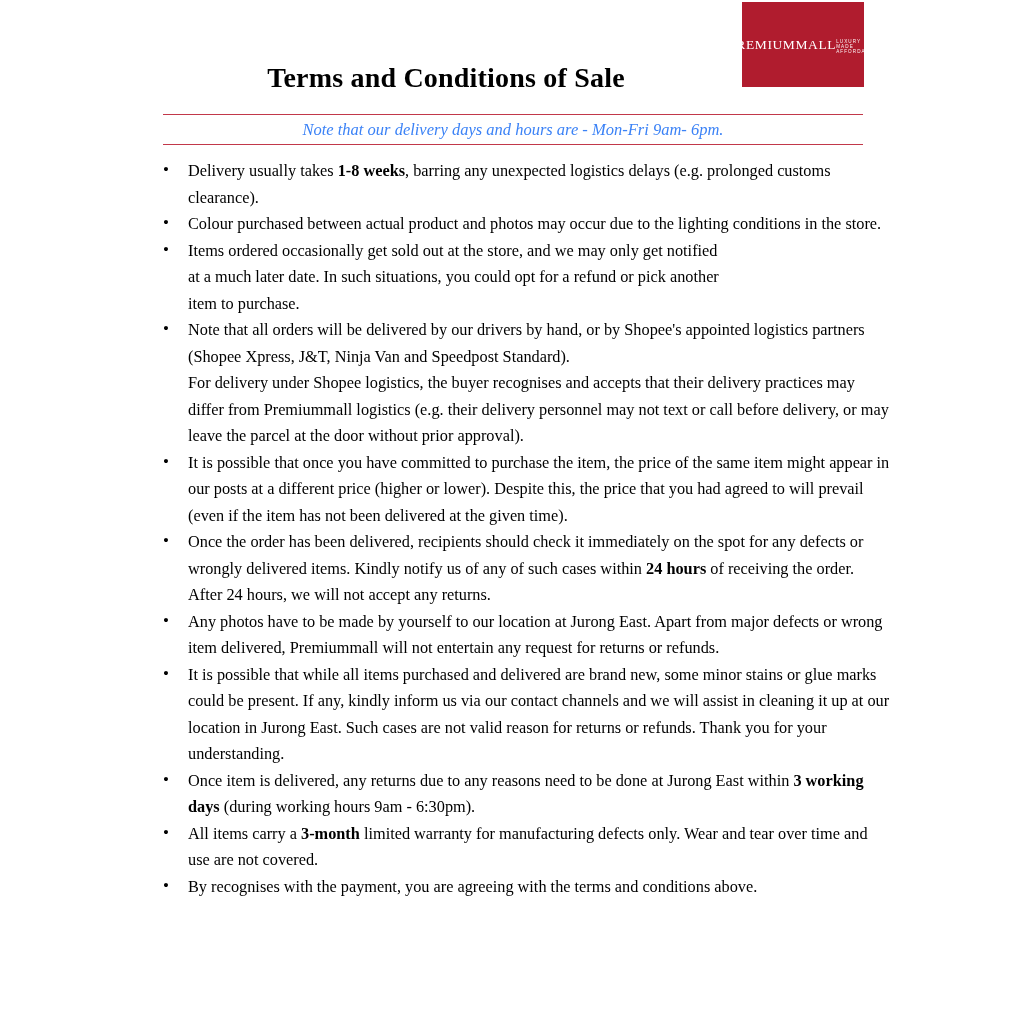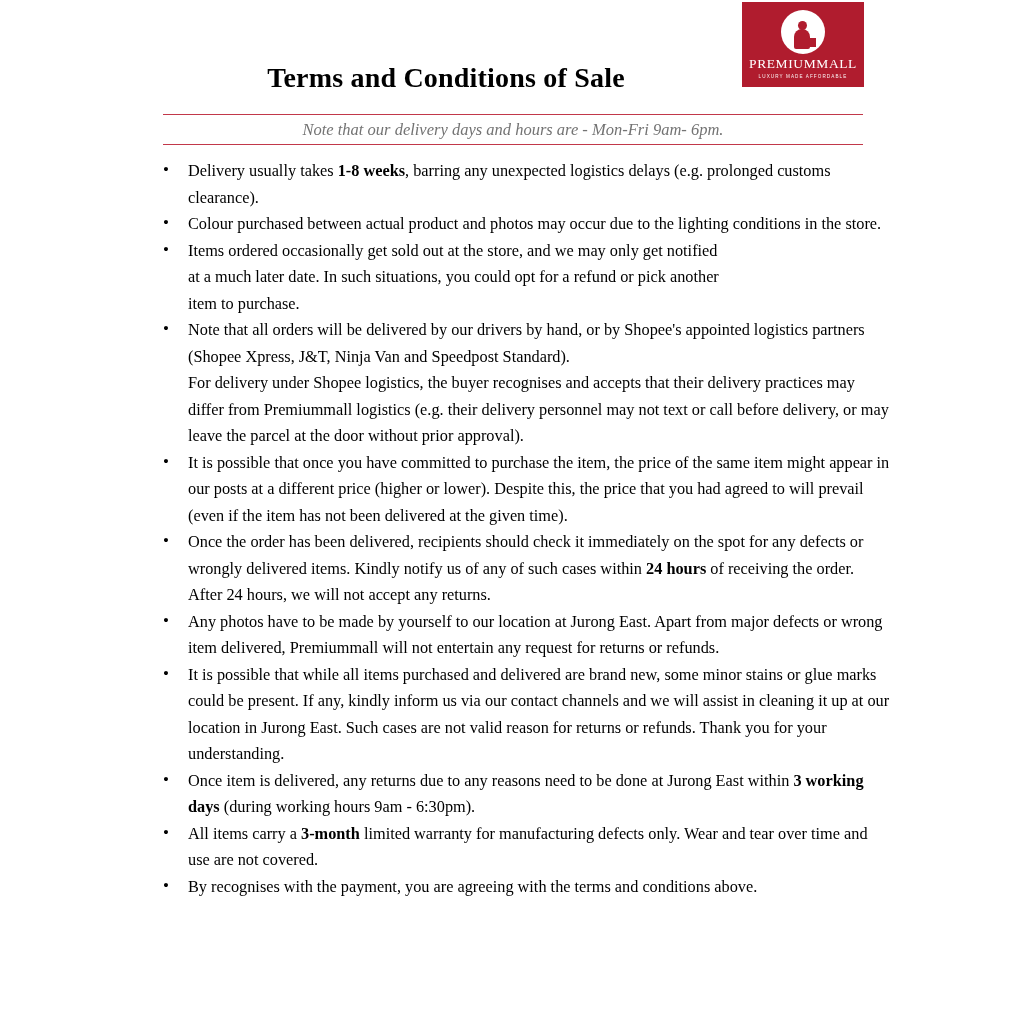--- a/index.html
+++ b/index.html
@@ -33,21 +33,21 @@
     background: #b01c2e;
     display: flex;
     align-items: center;
     justify-content: center;
   }
   .logo-inner {
     width: 118px;
     height: 81px;
     position: relative;
     display: flex;
-    flex-direction: column;
+    flex-direction: row;
     align-items: center;
     justify-content: center;
   }
   .logo-circle {
     width: 44px;
     height: 44px;
     border-radius: 50%;
     background: #ffffff;
     position: relative;
     margin-bottom: 2px;
@@ -125,21 +125,21 @@
     left: 163px;
     width: 700px;
   }
   .rule {
     height: 1px;
     background: #c2384a;
     width: 100%;
   }
   .notice {
     text-align: center;
-    color: #737373;
+    color: #3b82f6;
     font-style: italic;
     font-size: 16.5px;
     padding: 5px 0 4px 0;
     font-family: "Liberation Serif", serif;
   }
 
   
   .content {
     position: absolute;
     top: 158px;

